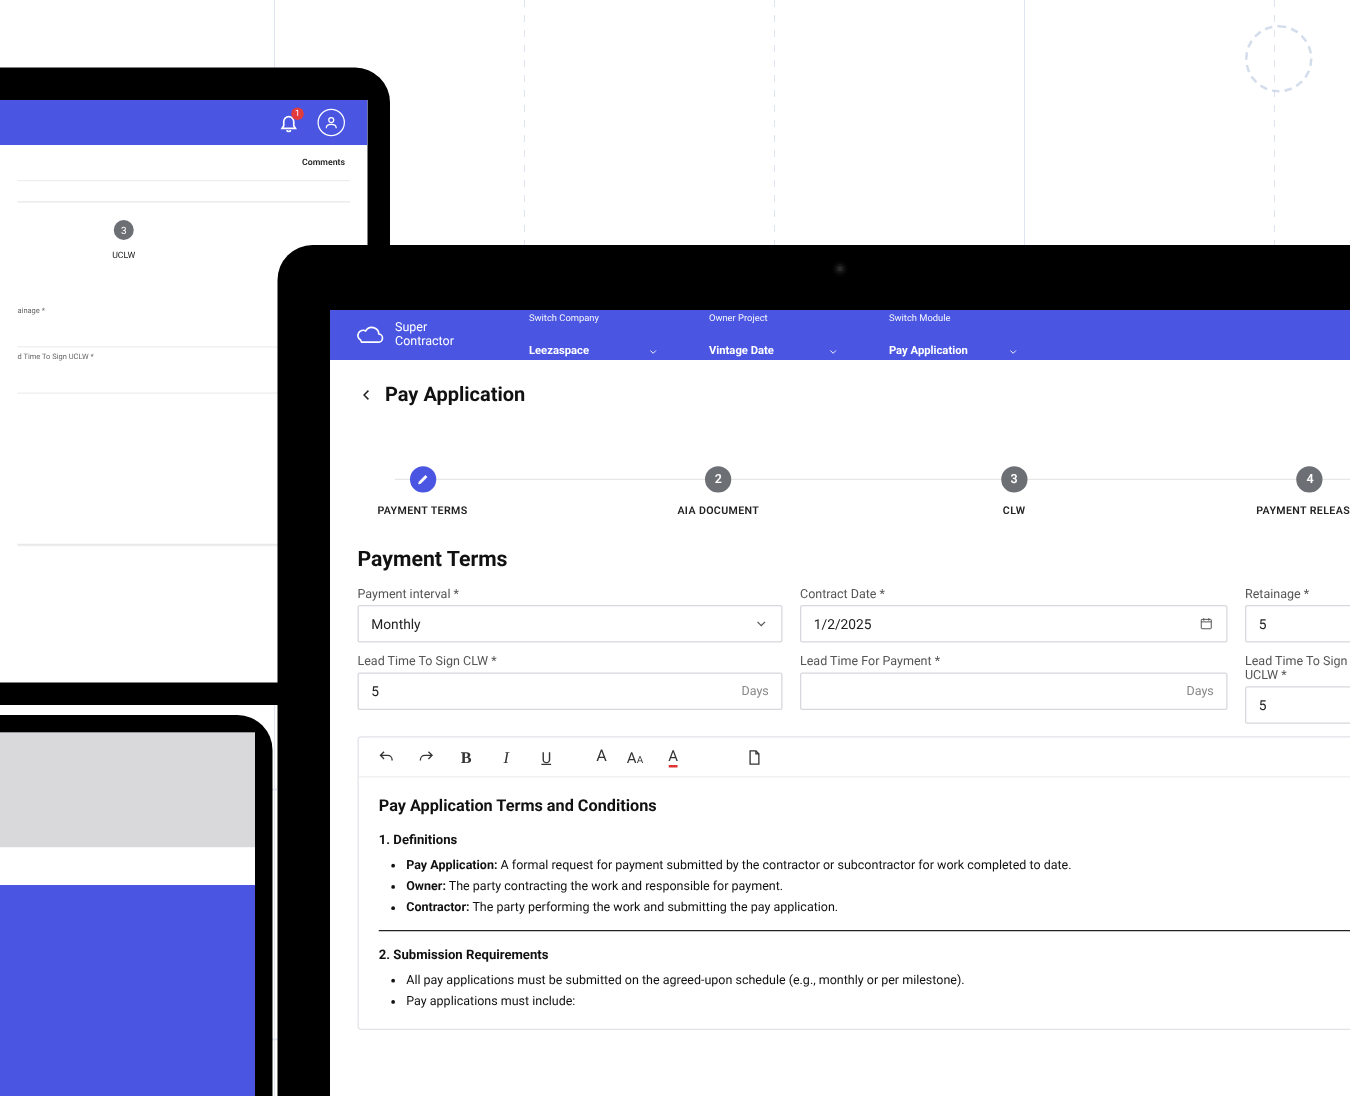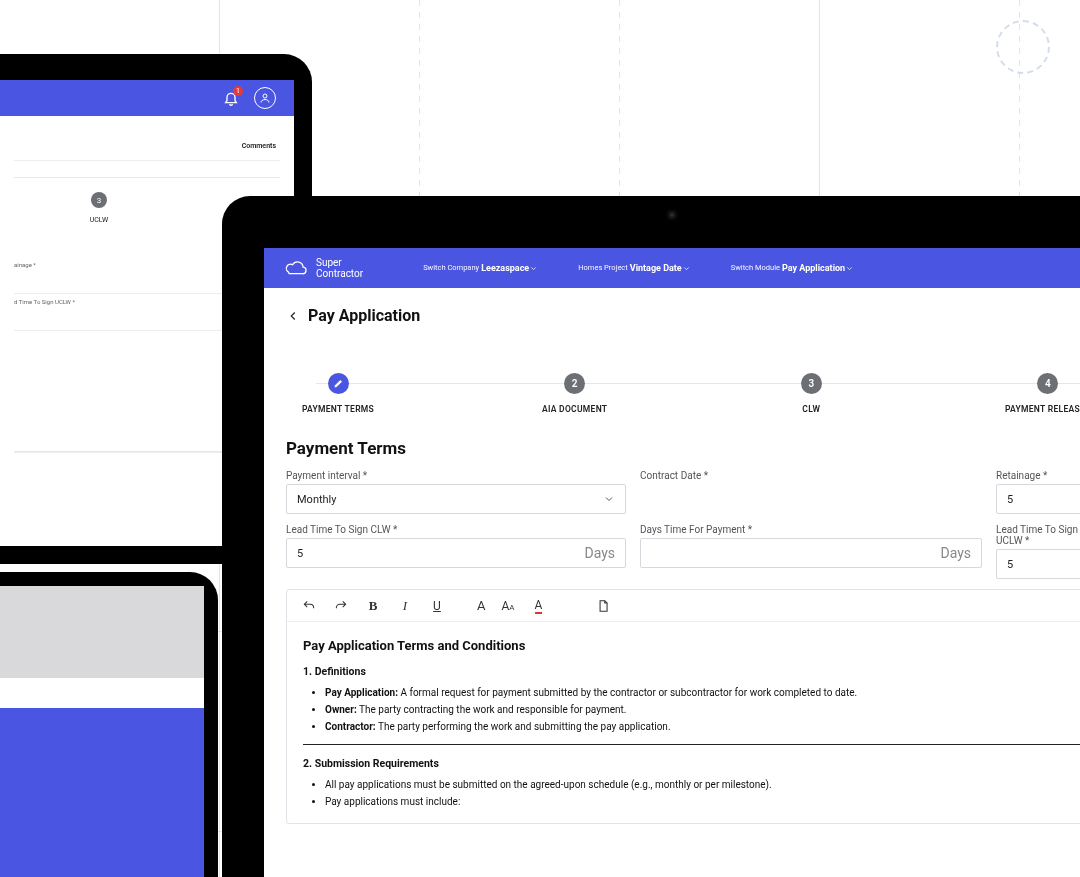--- a/index.html
+++ b/index.html
@@ -30,41 +30,41 @@
 .dev3 .camera { position:absolute; left:50%; top:15px; width:8px; height:8px; background:#2b2b2b; border-radius:50%; border:2px solid #141414; transform:translateX(-50%); box-shadow:0 0 0 2px #070707;}
 .dev3 .screen { left:42px; top:52px; right:0; bottom:0; }
 
 
 .d1-header { height:36px; background:#4a56e2; display:flex; align-items:center; justify-content:flex-end; padding:0 18px; gap:14px; }
 .d1-bell { position:relative; width:18px; height:18px; display:flex; align-items:center; justify-content:center; }
 .d1-bell svg { width:16px; height:16px; stroke:#fff; fill:none; }
 .d1-bell .badge { position:absolute; top:-3px; right:-3px; background:#e33b3b; color:#fff; font-size:7px; width:10px; height:10px; border-radius:50%; display:flex; align-items:center; justify-content:center; }
 .d1-avatar { width:22px; height:22px; border:1.5px solid #fff; border-radius:50%; display:flex; align-items:center; justify-content:center; }
 .d1-avatar svg { width:12px; height:12px; stroke:#fff; fill:none; }
-.d1-body { padding:16px 14px; font-size:7px; color:#1a1a1a; }
+.d1-body { padding:0 14px; font-size:7px; color:#1a1a1a; }
 .d1-comments { text-align:right; padding:10px 4px 10px; font-weight:600; color:#222; border-bottom:1px solid #eee; }
 .d1-sep { height:1px; background:#e8e8e8; margin:16px 0 14px; }
 .d1-stepitem { display:flex; flex-direction:column; align-items:center; gap:8px; width:50px; margin-left:60px; }
 .d1-stepnum { width:16px; height:16px; background:#6c6f74; color:#fff; border-radius:50%; font-size:8px; display:flex; align-items:center; justify-content:center; }
 .d1-cancel { text-align:right; color:#4a56e2; font-size:8px; font-weight:600; padding:14px 6px; }
 .d1-line { height:24px; border-bottom:1px solid #eee; margin-bottom:4px; }
 .d1-label { font-size:6px; color:#666; margin-bottom:2px; }
 .d1-sep2 { height:1px; background:#e8e8e8; margin-top:120px; }
 .d1-chars { text-align:right; font-size:7px; color:#888; padding:8px 2px; border-top:1px solid #eee;}
 
 
 .d2-top { height:92px; background:#d9d9dc; }
 .d2-mid { height:30px; background:#fff; }
 .d2-bot { flex:1; background:#4a56e2; height:200px; }
 
 
 .app-header { height:40px; background:#4a56e2; display:flex; align-items:center; gap:34px; padding:0 18px; color:#fff; }
 .brand { display:flex; align-items:center; gap:8px; font-size:10px; line-height:1.1; margin-right:26px; }
 .brand svg { width:26px; height:18px; stroke:#fff; fill:none; }
-.switch-group { display:flex; flex-direction:row; gap:2px; min-width:110px;justify-content:center; }
+.switch-group { display:flex; flex-direction:column; gap:17px; min-width:110px;justify-content:center; }
 .switch-label { font-size:7.5px; opacity:.95; }
 .switch-select { font-size:9px; display:flex; align-items:center; justify-content:space-between; padding-right:6px; cursor:pointer;font-weight:bold; }
 .switch-select svg { width:9px; height:9px; stroke:#fff; }
 
 .page { padding:18px 22px; }
 .page-title-row { display:flex; align-items:center; gap:8px; margin-bottom:48px; }
 .page-title-row svg { width:14px; height:14px; stroke:#222; }
 .page-title { font-size:16px; font-weight:700; color:#111; }
 
 .stepper { display:flex; align-items:flex-start; justify-content:space-between; position:relative; margin-bottom:24px; padding:0 2px; }
@@ -74,21 +74,21 @@
 .step.active .circle { background:#4a56e2; }
 .step.active .circle svg { width:11px; height:11px; stroke:#fff; fill:#fff; }
 .step .step-label { font-size:8.5px; letter-spacing:.3px; color:#222; font-weight:600; }
 
 .section-title { font-size:17px; font-weight:700; color:#111; margin-bottom:12px; }
 
 .form-row { display:flex; gap:14px; margin-bottom:10px; }
 .field { display:flex; flex-direction:column; gap:3px; }
 .field .flabel { font-size:10px; color:#555; }
 .field .fbox { height:30px; border:1px solid #d7d7dd; background:#fff; border-radius:2px; display:flex; align-items:center; padding:14px 10px; font-size:11px; color:#222; justify-content:space-between; }
-.field .suffix { font-size:14px; color:#888; margin-left:6px; }
+.field .suffix { font-size:10px; color:#888; margin-left:6px; }
 .field .fbox svg { width:12px; height:12px; stroke:#555; }
 .w340 { width:340px; } .w342 { width:342px; } .flex1 { flex:1; }
 
 .editor { border:1px solid #e2e2e8; border-radius:3px; margin-top:8px; }
 .toolbar { height:32px; display:flex; align-items:center; gap:16px; padding:0 14px; border-bottom:1px solid #eee; color:#333; }
 .tool { width:16px; height:16px; display:flex; align-items:center; justify-content:center; cursor:pointer; }
 .tool svg { width:14px; height:14px; stroke:#333; fill:none; }
 .toolpair { display:flex; align-items:center; }
 .editor-body { padding:16px 16px 6px; font-size:11px; color:#111; }
 .editor-body h3 { font-size:13px; font-weight:700; margin-bottom:12px; }
@@ -164,21 +164,21 @@
       <div class="switch-group">
         <span class="switch-label">Switch Company</span>
         <span class="switch-select">
           <span>Leezaspace</span>
           <svg viewBox="0 0 24 24" stroke-width="2" fill="none">
               <path d="M6 9l6 6 6-6"></path>
             </svg>
         </span>
       </div>
       <div class="switch-group">
-        <span class="switch-label">Homes Project</span>
+        <span class="switch-label">Owner Project</span>
         <span class="switch-select">
           <span>Vintage Date</span>
           <svg viewBox="0 0 24 24" stroke-width="2" fill="none">
               <path d="M6 9l6 6 6-6"></path>
             </svg>
         </span>
       </div>
       <div class="switch-group">
         <span class="switch-label">Switch Module</span>
         <span class="switch-select">
@@ -228,39 +228,46 @@
           <span class="flabel">Payment interval *</span>
           <div class="fbox">
             <span>Monthly</span>
             <svg viewBox="0 0 24 24" stroke-width="2" fill="none">
                 <path d="M6 9l6 6 6-6"></path>
               </svg>
           </div>
         </div>
         <div class="field w342">
           <span class="flabel">Contract Date *</span>
+          <div class="fbox">
+            <span>1/2/2025</span>
+            <svg viewBox="0 0 24 24" stroke-width="1.6" fill="none">
+                <rect x="4" y="5" width="16" height="15" rx="1"></rect>
+                <path d="M4 9h16M8 3v4M16 3v4"></path>
+              </svg>
+          </div>
         </div>
         <div class="field flex1">
           <span class="flabel">Retainage *</span>
           <div class="fbox">
             <span>5</span>
           </div>
         </div>
       </div>
 
       <div class="form-row">
         <div class="field w340">
           <span class="flabel">Lead Time To Sign CLW *</span>
           <div class="fbox">
             <span>5</span>
             <span class="suffix">Days</span>
           </div>
         </div>
         <div class="field w342">
-          <span class="flabel">Days Time For Payment *</span>
+          <span class="flabel">Lead Time For Payment *</span>
           <div class="fbox">
             <span></span>
             <span class="suffix">Days</span>
           </div>
         </div>
         <div class="field flex1">
           <span class="flabel">Lead Time To Sign UCLW *</span>
           <div class="fbox">
             <span>5</span>
           </div>

